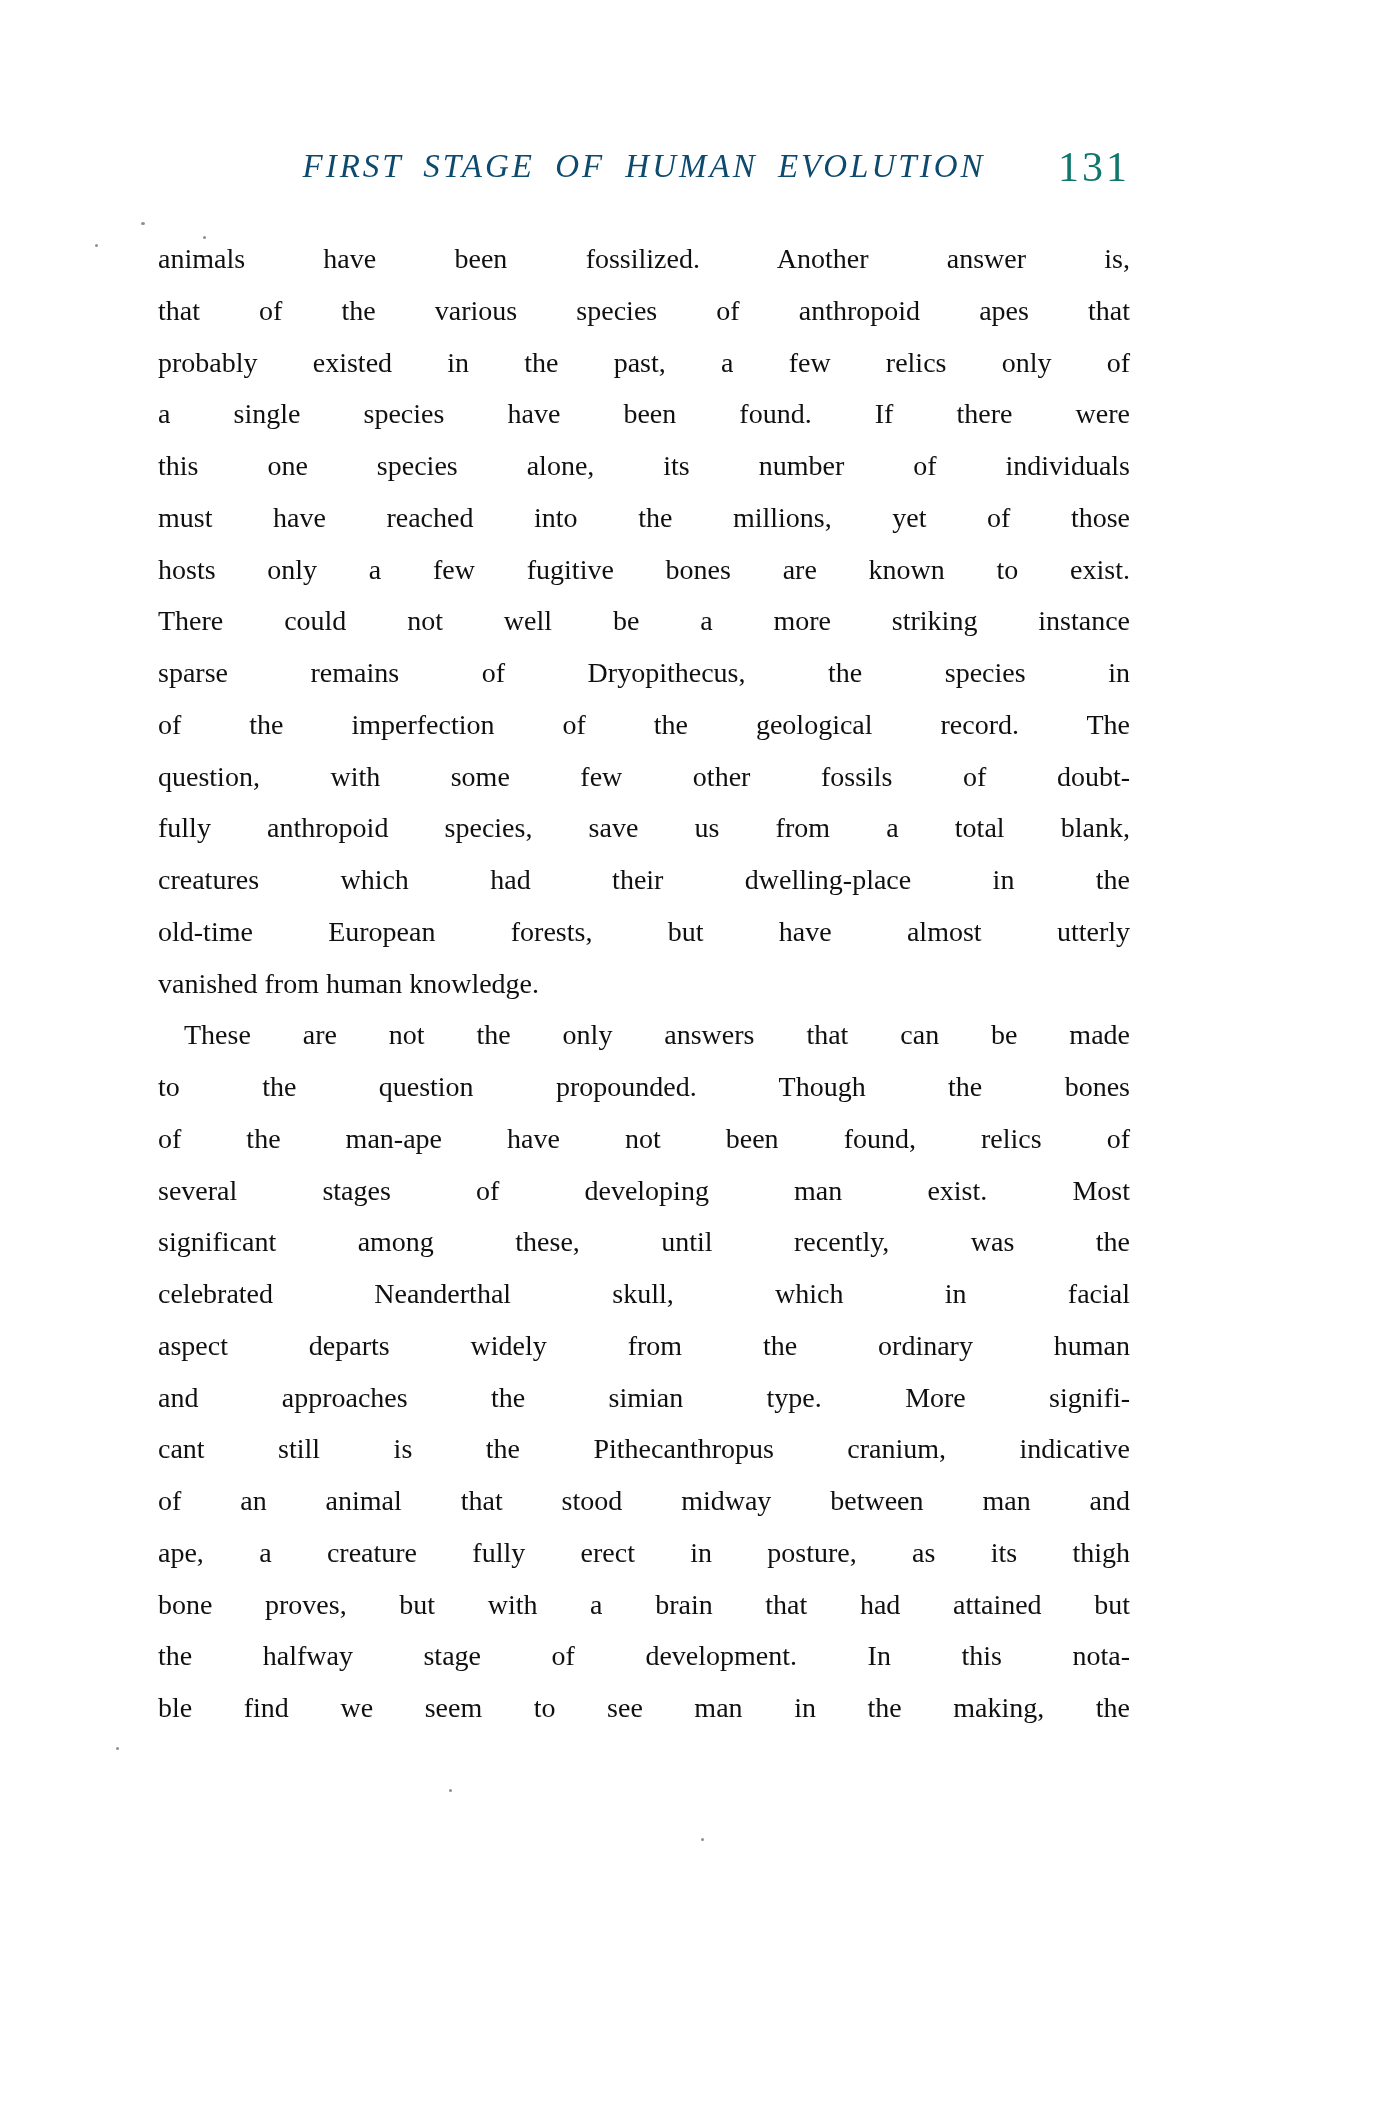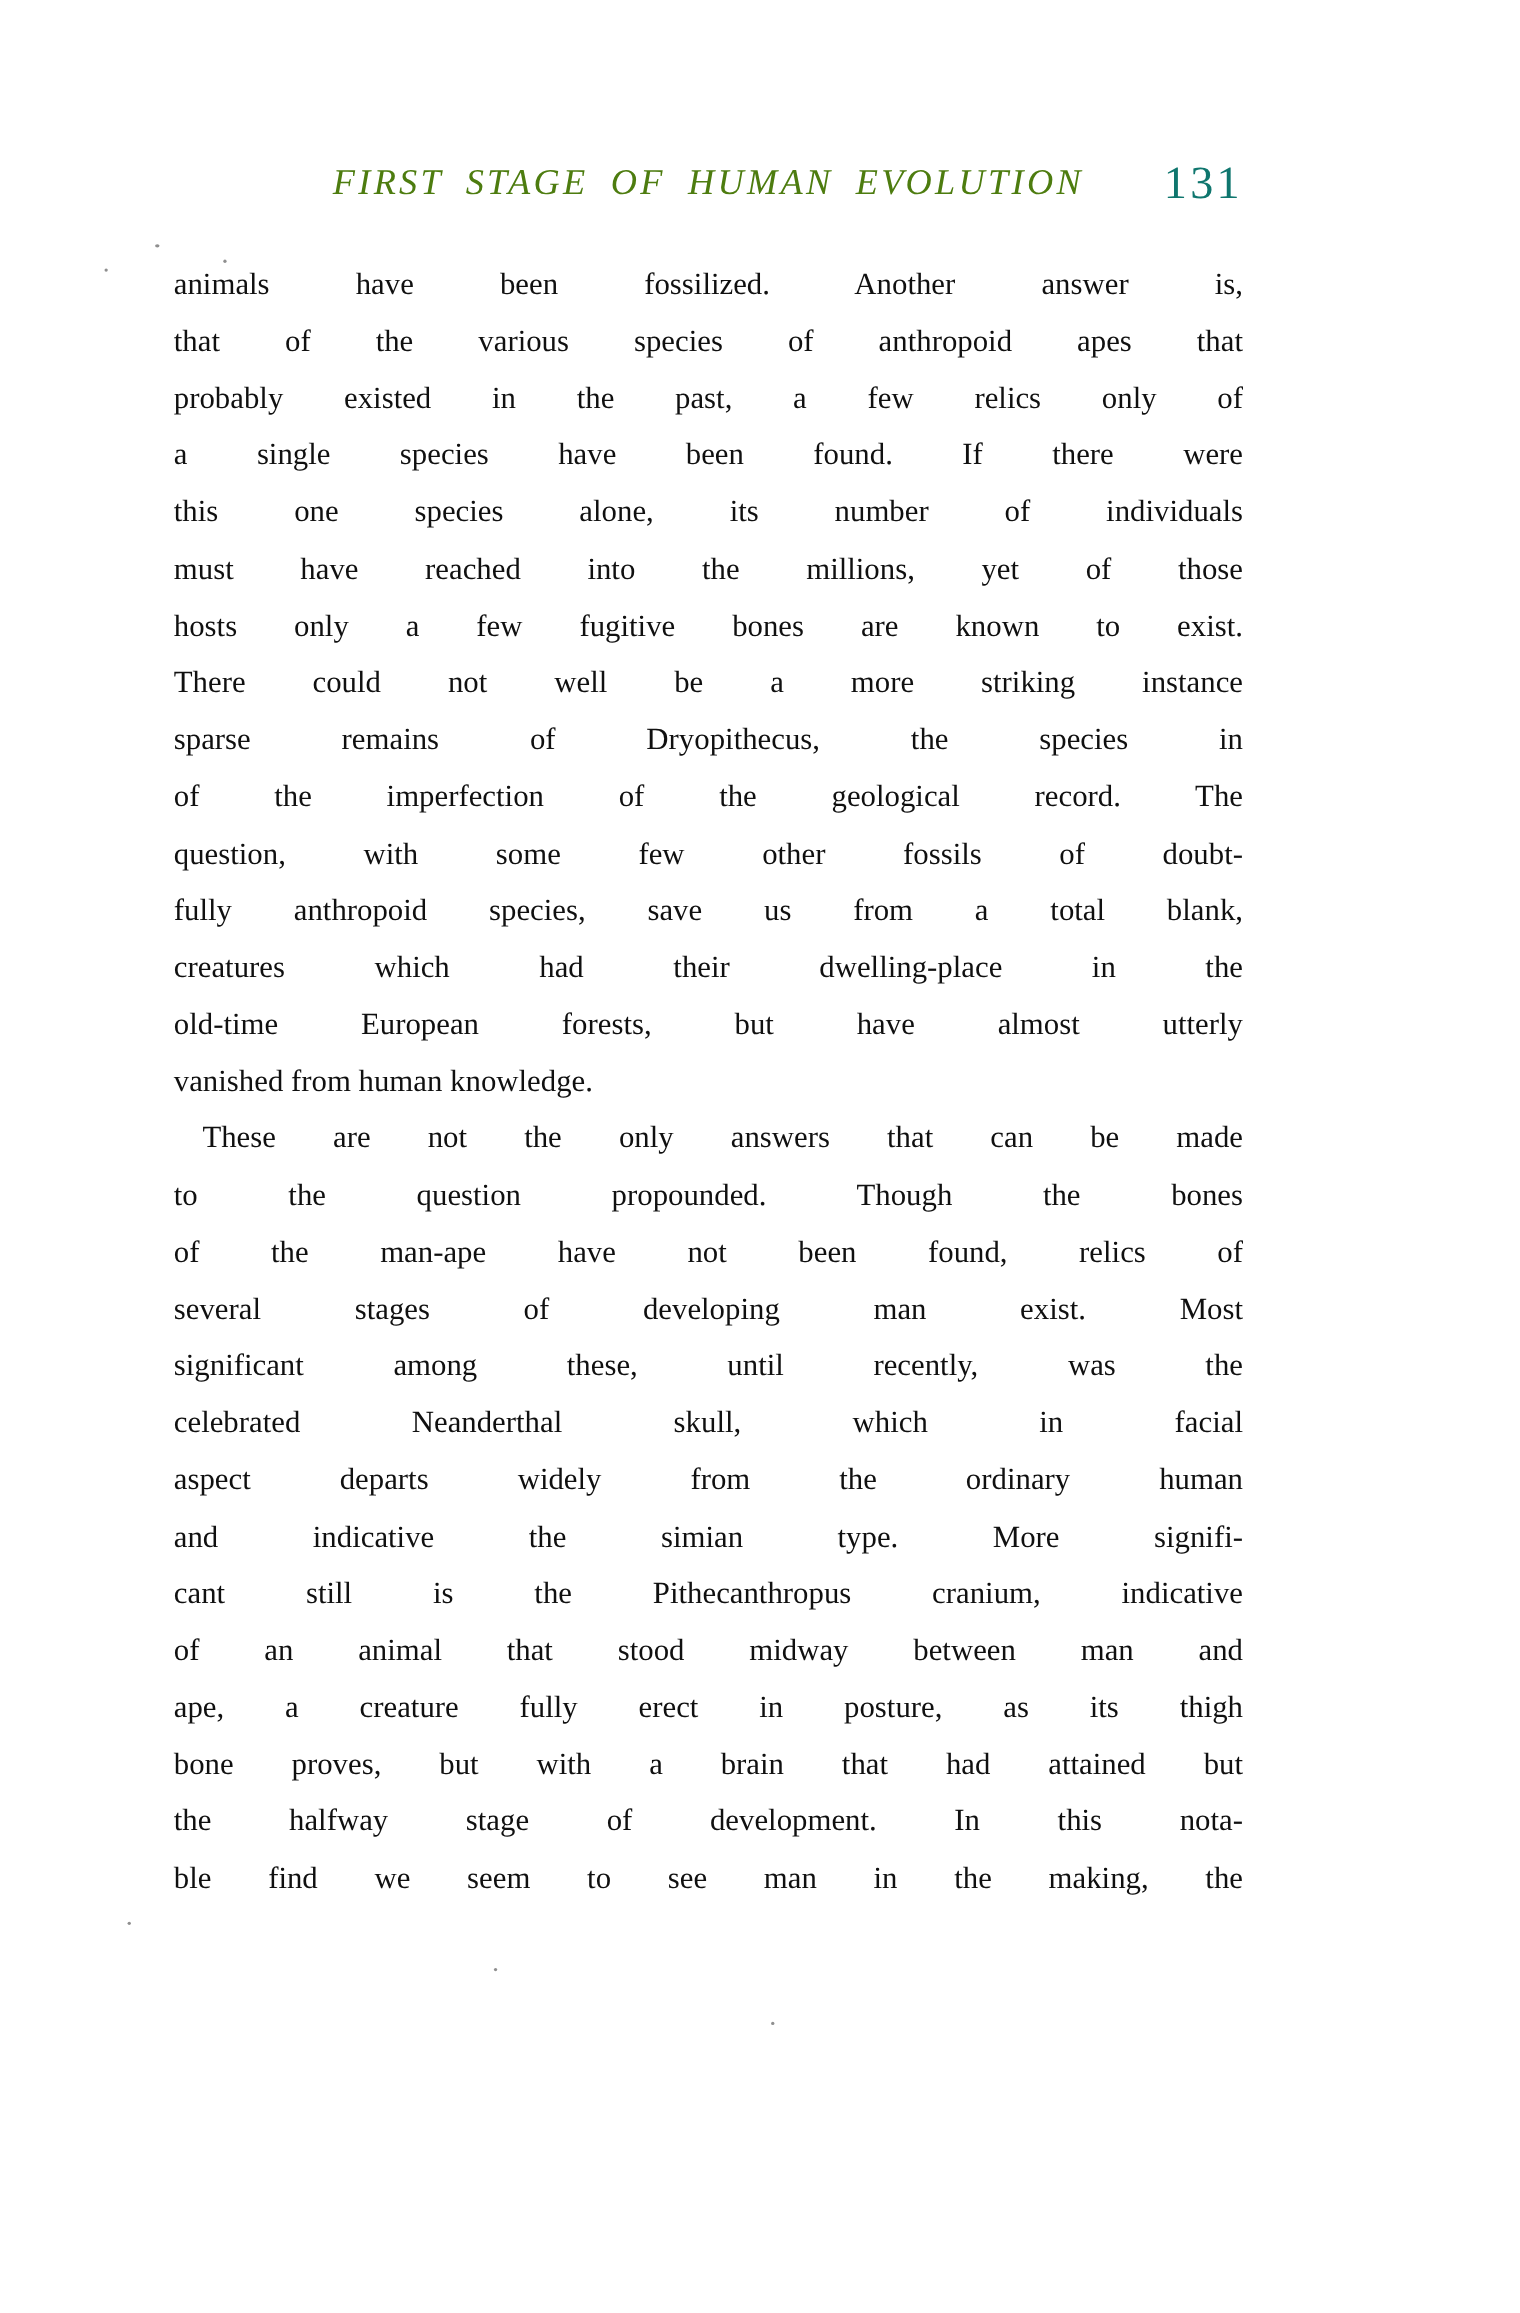--- a/index.html
+++ b/index.html
@@ -26,21 +26,21 @@
   }
   .header-title {
     display: block;
     text-align: center;
     font-style: italic;
     font-size: 33px;
     line-height: 40px;
     letter-spacing: 3px;
     word-spacing: 9px;
     white-space: nowrap;
-    color: #4d7c0f;
+    color: #0c4a6e;
   }
   .page-number {
     position: absolute;
     right: 0;
     top: 2px;
     font-size: 42px;
     line-height: 38px;
     letter-spacing: 3px;
     color: #0f766e;
   }
@@ -110,21 +110,21 @@
       <div class="line">vanished from human knowledge.</div>
     </div>
   <div class="paragraph indented">
       <div class="line">These are not the only answers that can be made</div>
       <div class="line">to the question propounded.  Though the bones</div>
       <div class="line">of the man-ape have not been found, relics of</div>
       <div class="line">several stages of developing man exist.  Most</div>
       <div class="line">significant among these, until recently, was the</div>
       <div class="line">celebrated Neanderthal skull, which in facial</div>
       <div class="line">aspect departs widely from the ordinary human</div>
-      <div class="line">and indicative the simian type.  More signifi-</div>
+      <div class="line">and approaches the simian type.  More signifi-</div>
       <div class="line">cant still is the Pithecanthropus cranium, indicative</div>
       <div class="line">of an animal that stood midway between man and</div>
       <div class="line">ape, a creature fully erect in posture, as its thigh</div>
       <div class="line">bone proves, but with a brain that had attained but</div>
       <div class="line">the halfway stage of development.  In this nota-</div>
       <div class="line">ble find we seem to see man in the making, the</div>
     </div>
 </div>
 
 <div class="speck s1"></div>

